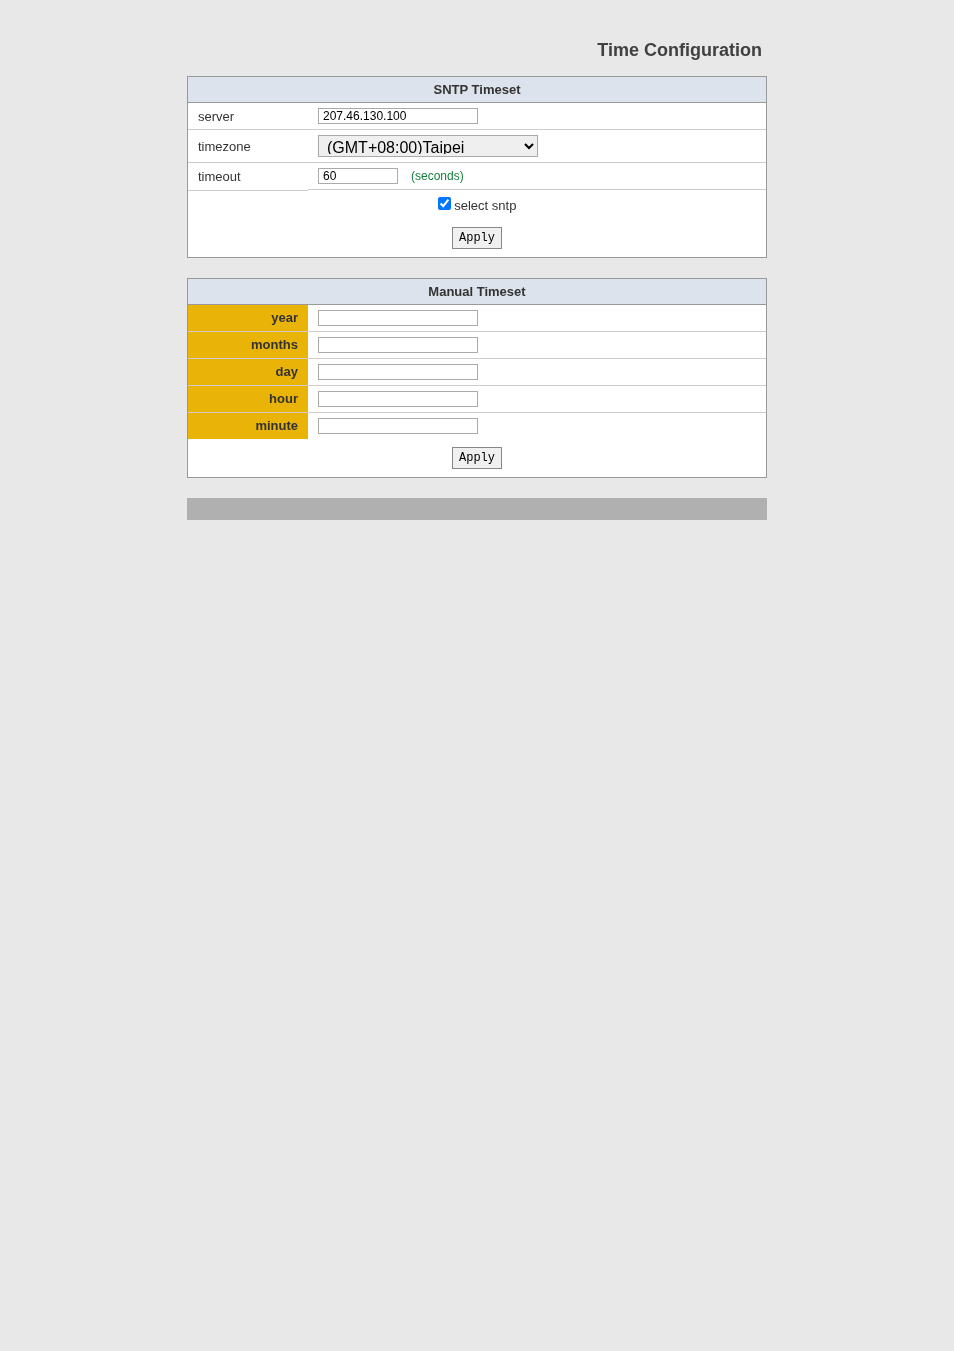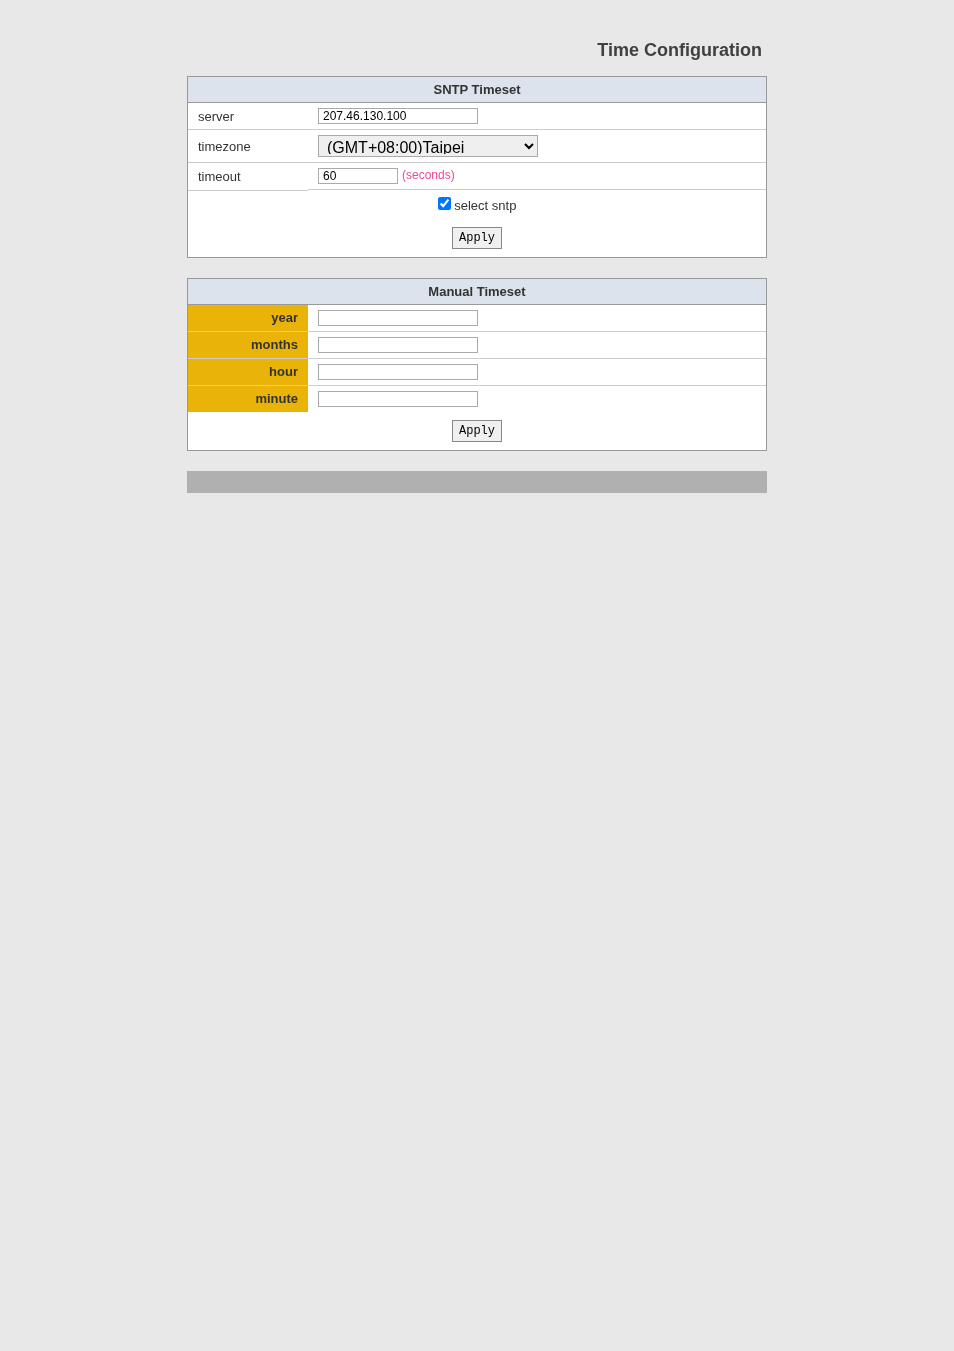--- a/index.html
+++ b/index.html
@@ -66,21 +66,21 @@
     }
     select {
       border: 1px solid #aaa;
       padding: 2px 4px;
       font-size: 16px;
       height: 22px;
       width: 220px;
     }
     .seconds-label {
       font-size: 12px;
-      color: #ec4899;
+      color: #15803d;
     }
     .checkbox-row td {
       text-align: center;
       padding: 6px;
       border-bottom: none;
     }
     .apply-row {
       text-align: center;
       padding: 8px;
     }
@@ -143,21 +143,21 @@
             <select>
               <option>(GMT+08:00)Taipei</option>
               <option>(GMT+00:00)UTC</option>
               <option>(GMT-05:00)Eastern</option>
               <option>(GMT+09:00)Tokyo</option>
             </select>
           </td>
         </tr>
         <tr>
           <td class="label-cell">timeout</td>
-          <td style="display:flex; align-items:flex-start; gap:4px; padding:5px 10px;">
+          <td style="display:flex; align-items:center; gap:13px; padding:5px 10px;">
             <input type="text" value="60" style="width: 80px;">
             <span class="seconds-label">(seconds)</span>
           </td>
         </tr>
         <tr class="checkbox-row">
           <td colspan="2" style="text-align:center; padding:6px;">
             <input type="checkbox" checked="" style="">
             <label>select sntp</label>
           </td>
         </tr>
@@ -180,20 +180,27 @@
           <td></td>
         </tr>
         <tr>
           <td class="manual-label">months</td>
           <td class="manual-input">
             <input type="text" value="" style="">
           </td>
           <td></td>
         </tr>
         <tr>
+          <td class="manual-label">day</td>
+          <td class="manual-input">
+            <input type="text" value="" style="">
+          </td>
+          <td></td>
+        </tr>
+        <tr>
           <td class="manual-label">hour</td>
           <td class="manual-input">
             <input type="text" value="" style="">
           </td>
           <td></td>
         </tr>
         <tr>
           <td class="manual-label">minute</td>
           <td class="manual-input">
             <input type="text" value="" style="">

